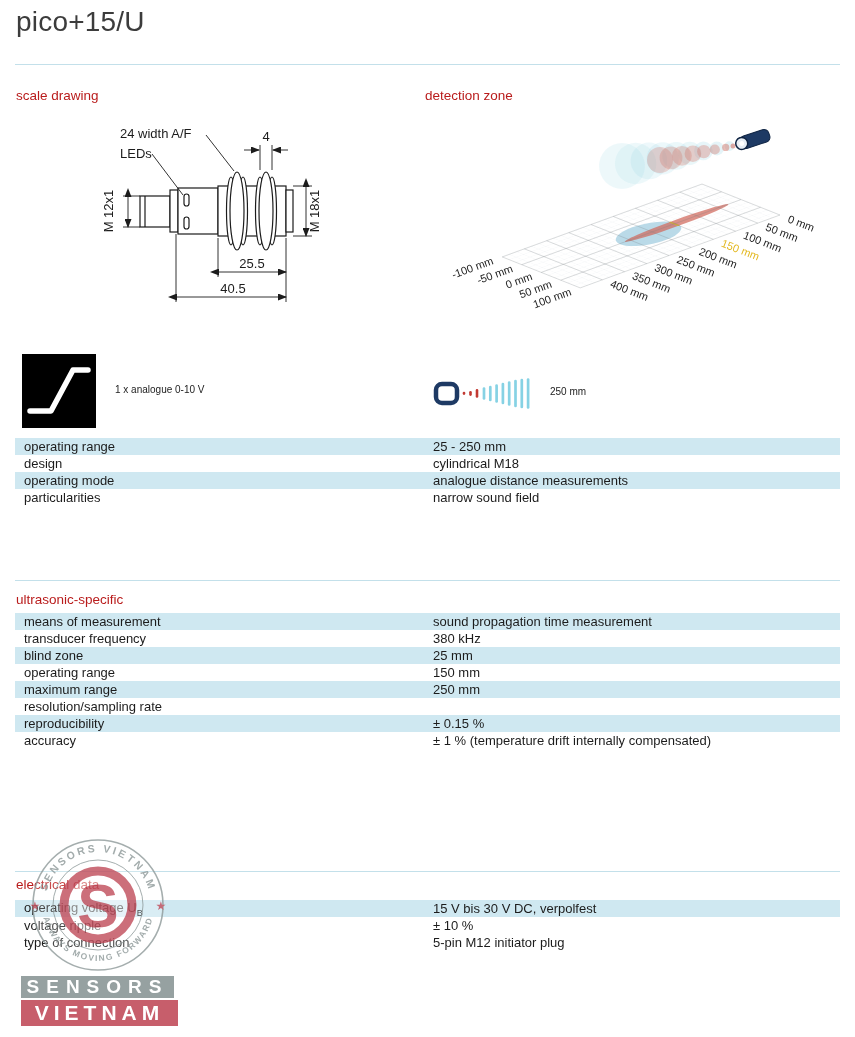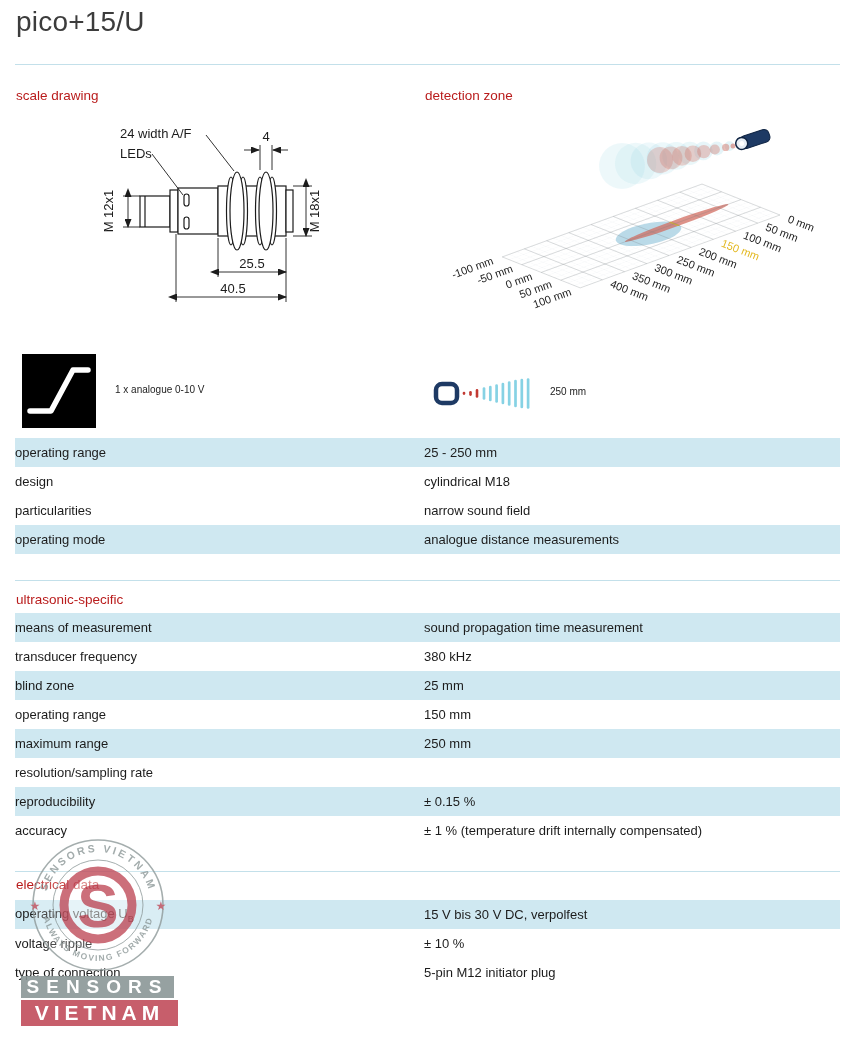--- a/index.html
+++ b/index.html
@@ -2,21 +2,21 @@
 <html><head>
 <meta charset="utf-8">
 <style>
   html,body{margin:0;padding:0;background:#fff;}
   .page{position:relative;width:855px;height:1037px;background:#fff;overflow:hidden;
         font-family:"Liberation Sans",sans-serif;color:#1c1c1c;border-radius:14px;}
   .title{position:absolute;left:16px;top:6px;font-size:28px;color:#3c3c3c;letter-spacing:0.2px;}
   .divider{position:absolute;left:15px;width:825px;height:1px;background:#c3e0ea;}
   .sec-label{position:absolute;font-size:13.5px;color:#b91c1c;}
   .table{position:absolute;left:15px;width:825px;}
-  .row{height:29px;display:flex;align-items:center;font-size:13px;box-sizing:border-box;}
+  .row{height:17px;display:flex;align-items:center;font-size:13px;padding-left:9px;box-sizing:border-box;}
   .row.stripe{background:#cfe8f1;}
   .row .lbl{width:409px;flex:none;}
   .row .val{flex:1;}
   .row sub{font-size:9px;}
   .feat-text{position:absolute;font-size:10px;color:#1c1c1c;}
   .analogue-icon{position:absolute;left:22px;top:354px;width:74px;height:74px;background:#000;}
   svg{display:block;}
   svg text{font-family:"Liberation Sans",sans-serif;}
   .drawing-svg{position:absolute;left:60px;top:110px;}
   .zone-svg{position:absolute;left:425px;top:110px;}
@@ -198,27 +198,27 @@
 
   <div class="table" style="top:438px">
     <div class="row stripe">
       <span class="lbl">operating range</span>
       <span class="val">25 - 250 mm</span>
     </div>
     <div class="row">
       <span class="lbl">design</span>
       <span class="val">cylindrical M18</span>
     </div>
+    <div class="row stripe">
+      <span class="lbl">operating mode</span>
+      <span class="val">analogue distance measurements</span>
+    </div>
     <div class="row">
       <span class="lbl">particularities</span>
       <span class="val">narrow sound field</span>
-    </div>
-    <div class="row stripe">
-      <span class="lbl">operating mode</span>
-      <span class="val">analogue distance measurements</span>
     </div>
   </div>
 
   <div class="divider" style="top:580px"></div>
   <span class="sec-label" style="left:16px;top:592px">ultrasonic-specific</span>
 
   <div class="table" style="top:613px">
     <div class="row stripe">
       <span class="lbl">means of measurement</span>
       <span class="val">sound propagation time measurement</span>

